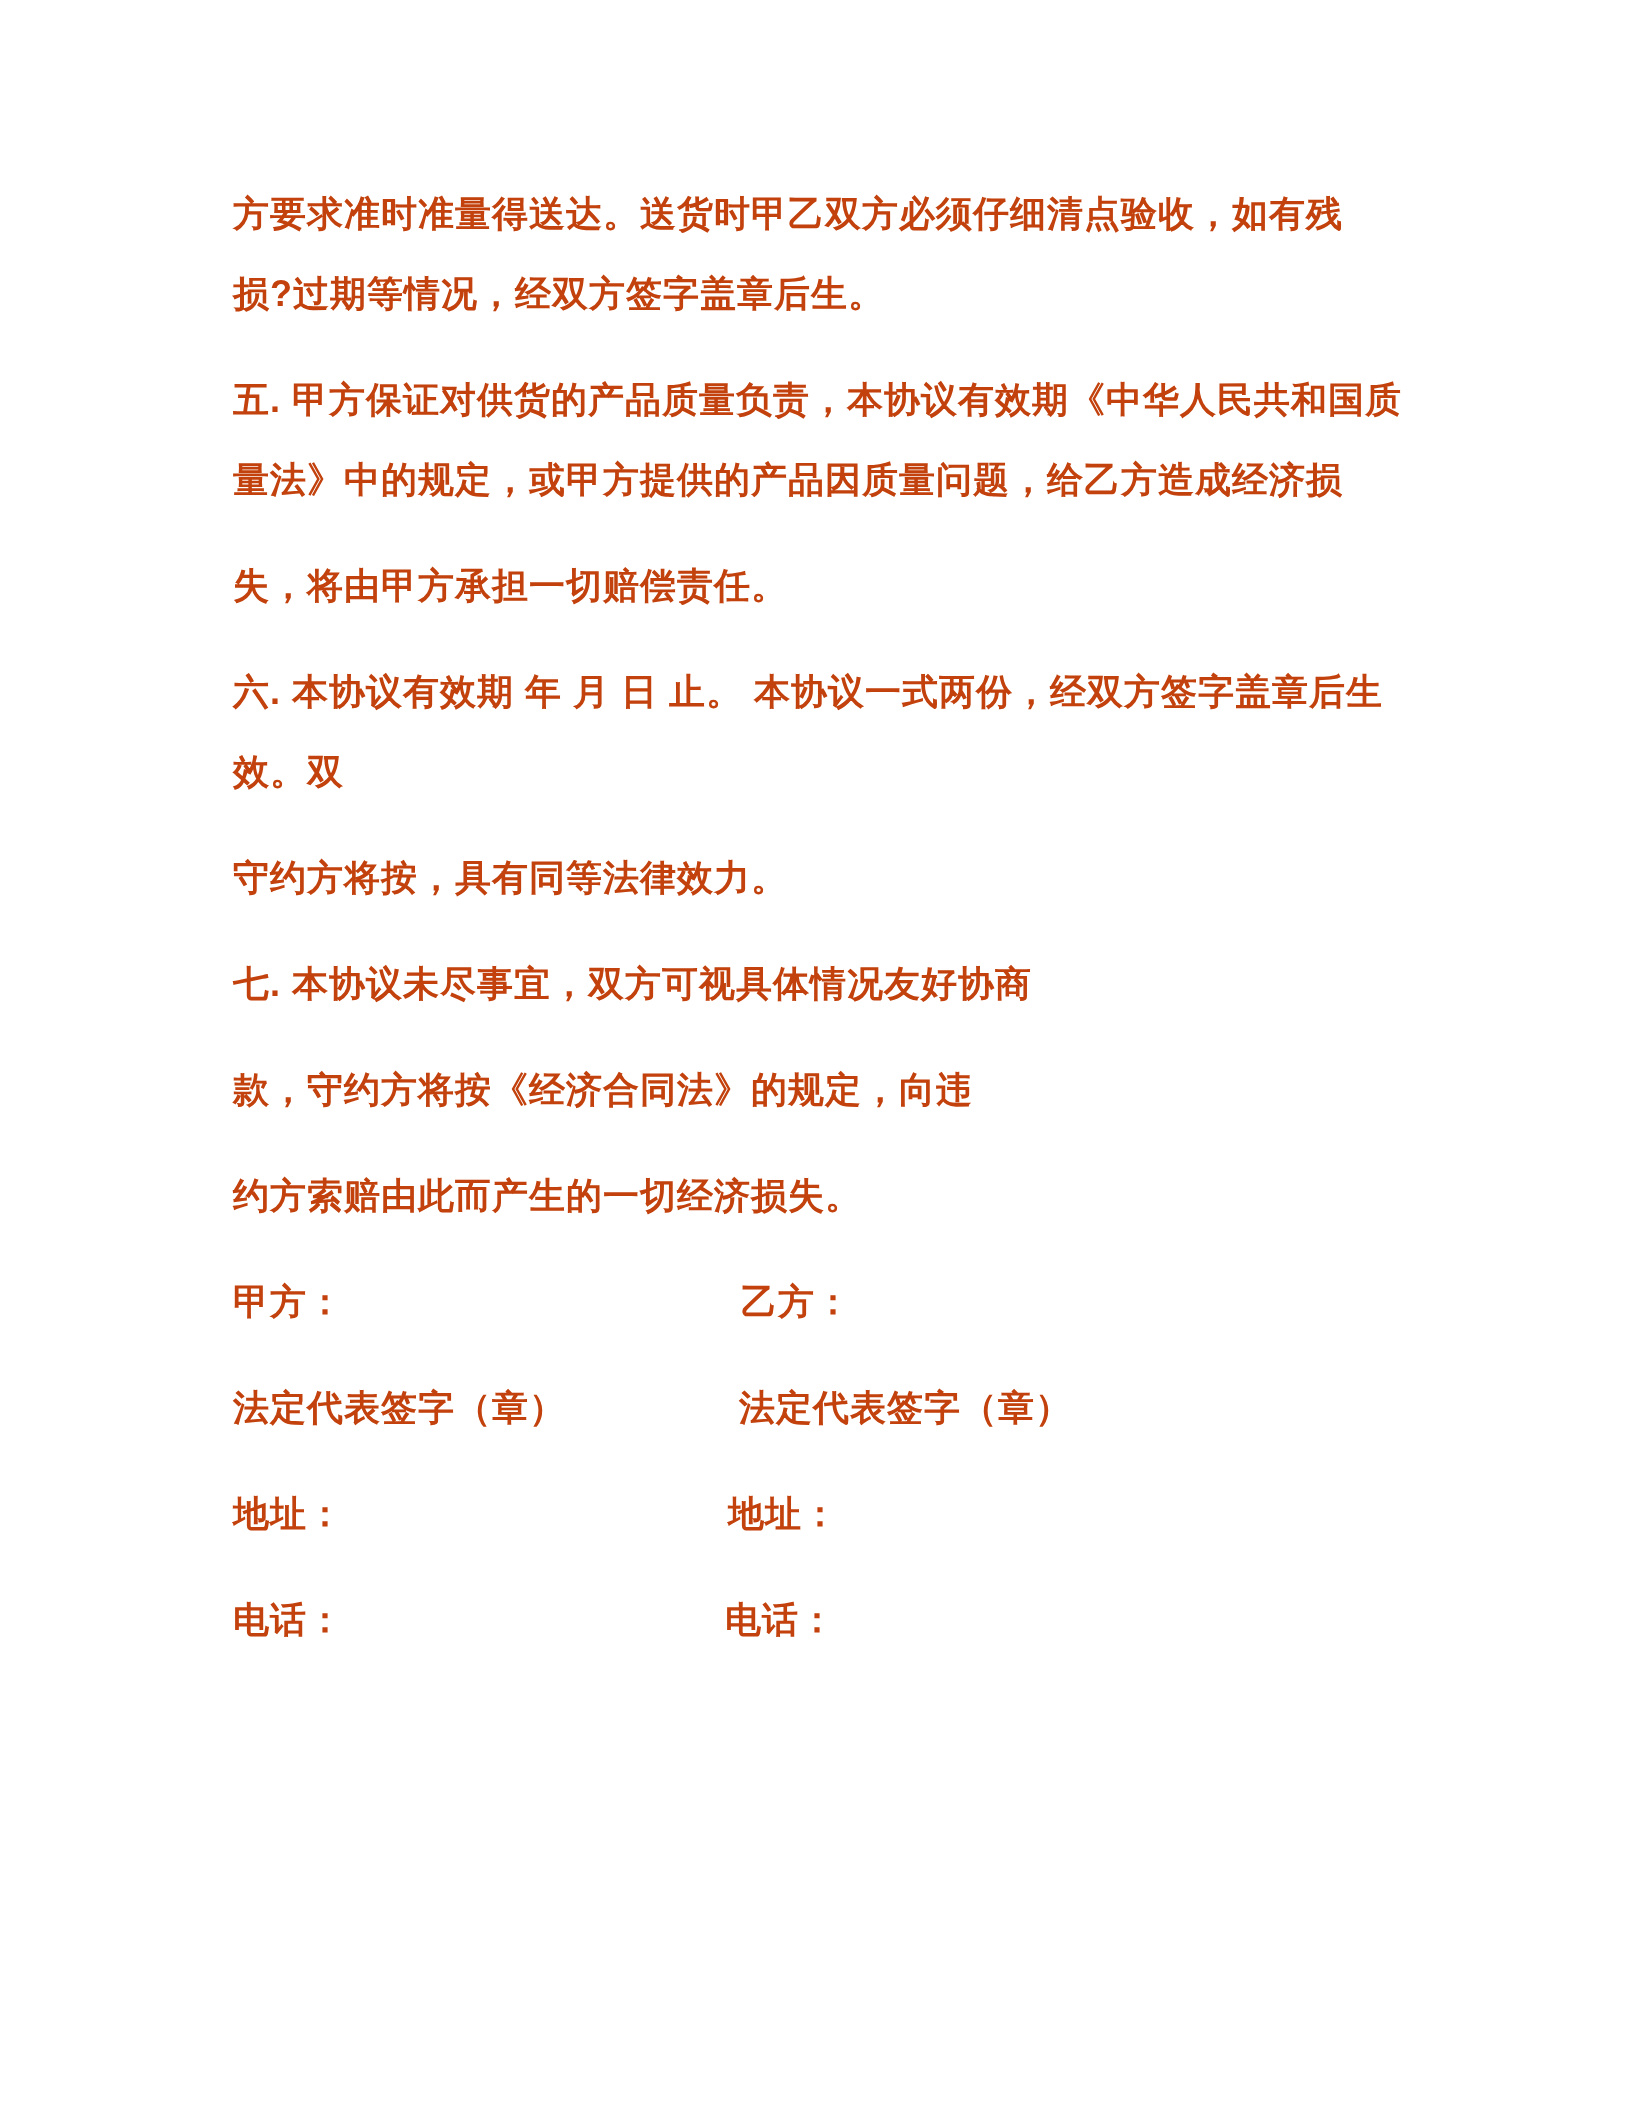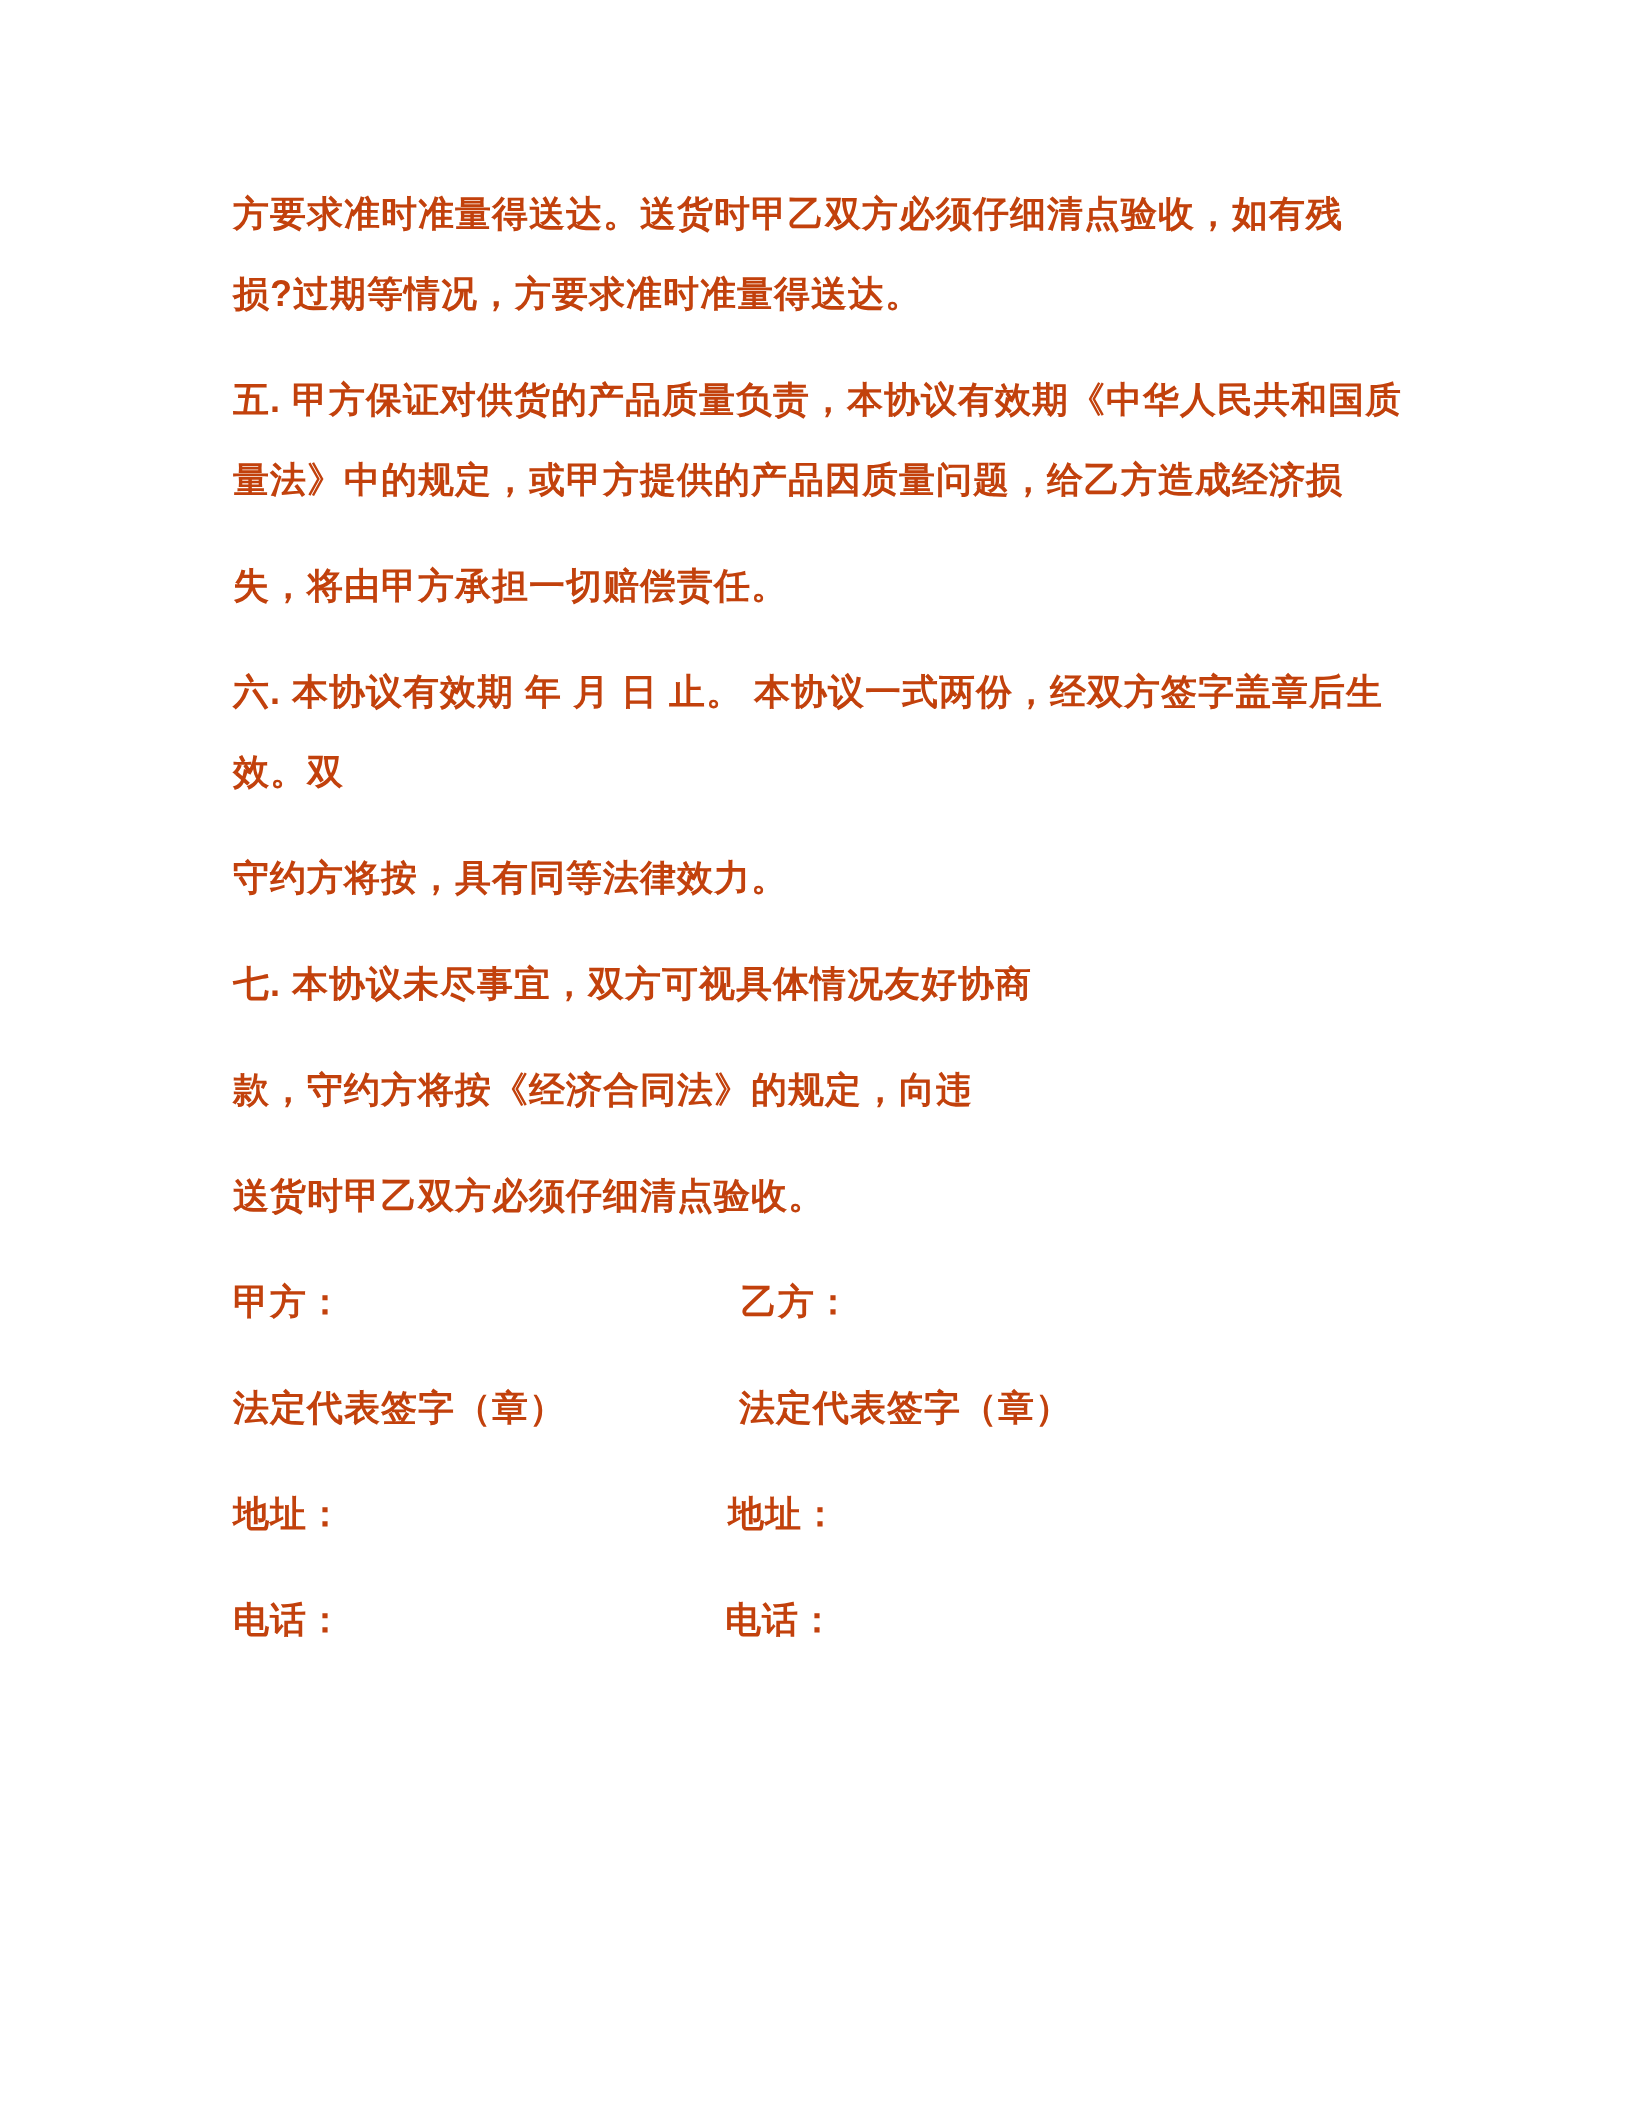--- a/index.html
+++ b/index.html
@@ -47,21 +47,21 @@
     white-space: pre;
   }
 </style>
 </head>
 <body>
 
 <div class="doc">
 
   <div class="para">
     <div class="line">方要求准时准量得送达。送货时甲乙双方必须仔细清点验收，如有残</div>
-    <div class="line">损?过期等情况，方要求准时准量得送达。</div>
+    <div class="line">损?过期等情况，经双方签字盖章后生。</div>
   </div>
 
   <div class="para">
     <div class="line">五. 甲方保证对供货的产品质量负责，本协议有效期《中华人民共和国质</div>
     <div class="line">量法》中的规定，或甲方提供的产品因质量问题，给乙方造成经济损</div>
   </div>
 
   <div class="para">
     <div class="line">失，将由甲方承担一切赔偿责任。</div>
   </div>
@@ -78,21 +78,21 @@
   <div class="para">
     <div class="line">七. 本协议未尽事宜，双方可视具体情况友好协商</div>
   </div>
 
 
   <div class="para">
     <div class="line">款，守约方将按《经济合同法》的规定，向违</div>
   </div>
 
   <div class="para">
-    <div class="line">送货时甲乙双方必须仔细清点验收。</div>
+    <div class="line">约方索赔由此而产生的一切经济损失。</div>
   </div>
 
 
   <div class="para row2">
     <span class="col-left">甲方：</span>
     <span class="col-right" style="left:508px">乙方：</span>
   </div>
 
   <div class="para row2">
     <span class="col-left">法定代表签字（章）</span>

